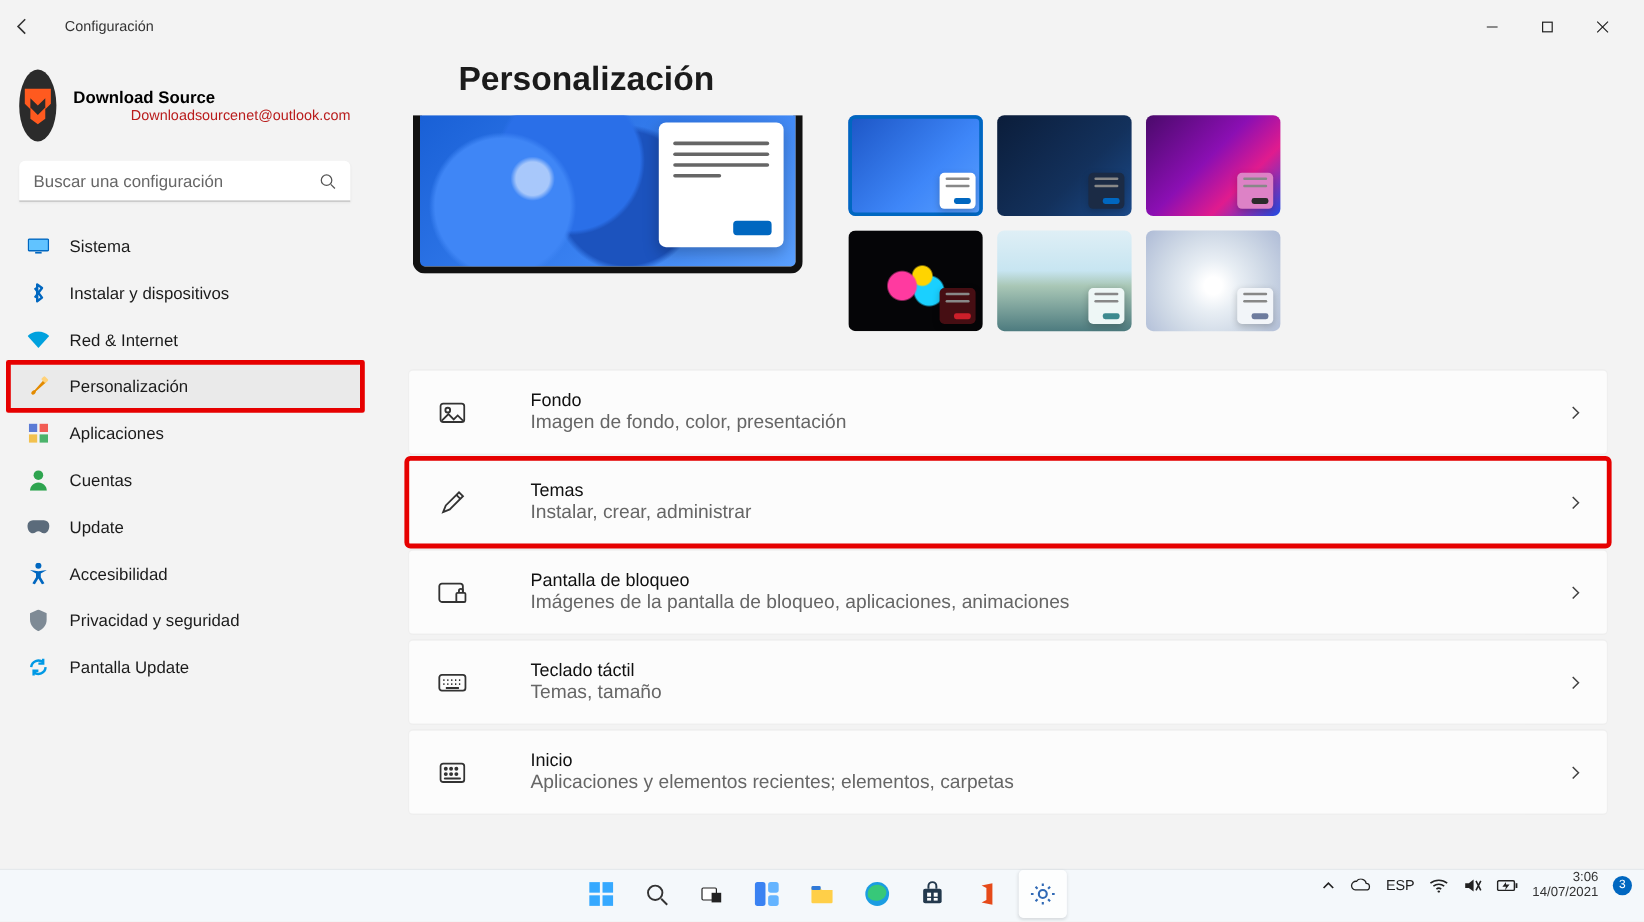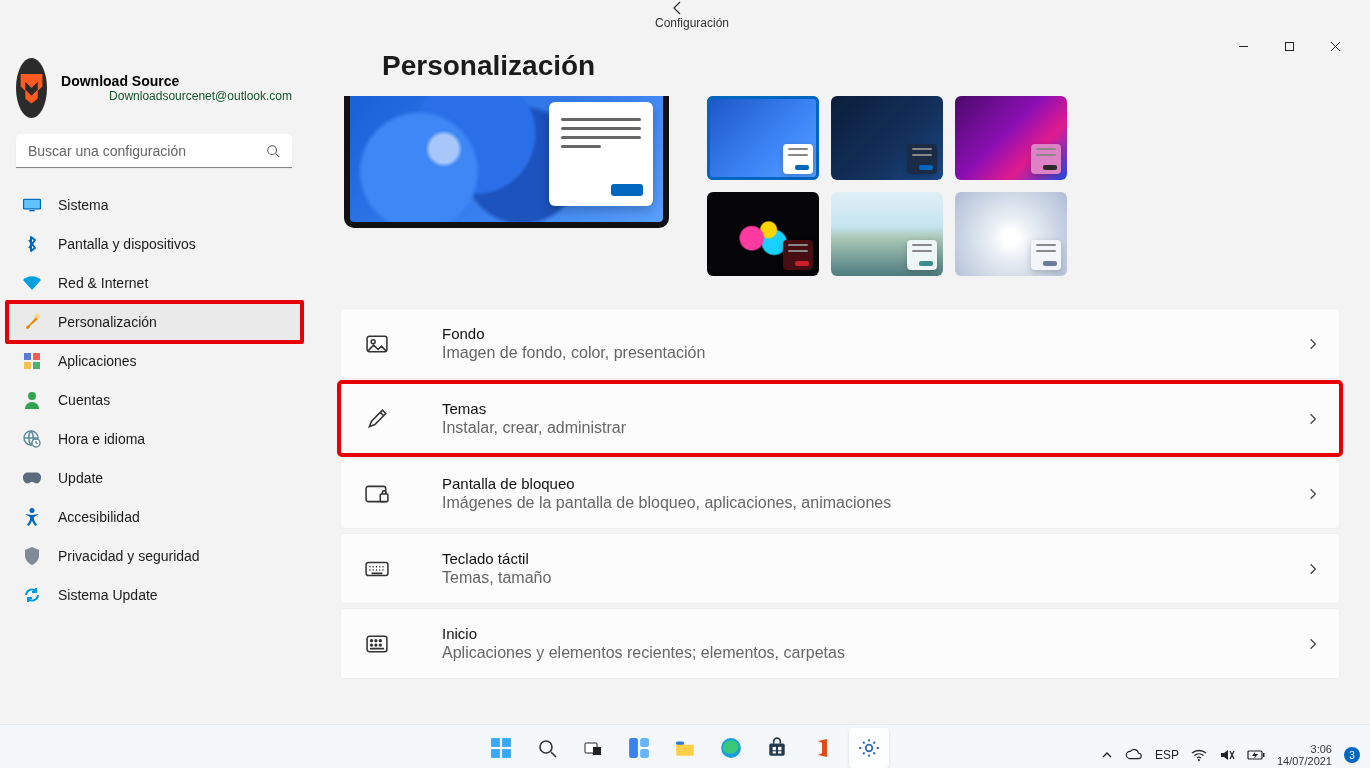--- a/index.html
+++ b/index.html
@@ -11,21 +11,20 @@
     color: #1b1b1b;
     overflow: hidden;
   }
   
   .titlebar {
     height: 44px;
     display: flex;
     align-items: center;
     padding: 0 12px;
     background: #f3f3f3;
-    flex-direction: column;
   }
   .titlebar .back { width:28px; text-align:center; font-size:16px; color:#333; cursor:pointer; }
   .titlebar .appname { margin-left: 14px; font-size:12px; color:#333; }
   .titlebar .winctl { margin-left:auto; display:flex; gap:0; }
   .titlebar .winctl .btn { width:46px; height:32px; display:flex; align-items:center; justify-content:center; font-size:12px; color:#333; cursor:pointer; }
   .titlebar .winctl .btn svg { width:11px; height:11px; stroke:#222; }
   .appbody {
     display:flex;
     height: 680px;
     background:#f3f3f3;
@@ -37,21 +36,21 @@
     padding: 4px 8px 8px 8px;
   }
   .avatar {
     width:60px; height:60px; border-radius:50%;
     background:#2b2b2b;
     display:flex; align-items:center; justify-content:center;
     overflow:hidden;
   }
   .avatar svg { width:40px; height:40px; }
   .user .name { font-size:14px; font-weight:600; color:#000; }
-  .user .email { font-size:12px; color:#14532d;margin-left:48px; }
+  .user .email { font-size:12px; color:#b91c1c;margin-left:48px; }
   .searchwrap { padding: 8px 8px 8px 8px; position:relative; }
   .search {
     width: 100%; height:34px;
     border:none; border-bottom:1px solid #888;
     border-radius:5px 5px 0 0;
     background:#fff;
     padding: 0 36px 0 12px;
     font-size:14px; color:#333;
     box-shadow: 0 1px 2px rgba(0,0,0,.05);
   }
@@ -137,21 +136,21 @@
   .setting .sicon2 { width:28px; display:flex; align-items:center; justify-content:center; color:#333; }
   .setting .txt { margin-left:18px; flex:1; }
   .setting .title { font-size:15px; color:#111; }
   .setting .desc { font-size:16px; color:#666; margin-top:2px; }
   .setting .chev { font-size:14px; color:#444; }
   .setting.highlight { outline:4px solid #e60000; outline-offset:-1px; border-radius:2px; }
   
   .taskbar {
     height:44px; background:rgba(244,248,252,.92);
     border-top:1px solid rgba(0,0,0,.06);
-    display:flex; align-items:flex-end;
+    display:flex; align-items:flex-start;
     position:relative;
   }
   .taskbar .center-icons {
     position:absolute; left:50%; transform:translateX(-50%);
     display:flex; gap:6px; align-items:center;
   }
   .ticon {
     width:40px; height:40px; border-radius:4px;
     display:flex; align-items:center; justify-content:center;
     cursor:pointer; font-size:18px;
@@ -230,21 +229,21 @@
             </svg>
           </span>
           <span>Sistema</span>
         </div>
         <div class="nav-item">
           <span class="nicon">
             <svg viewBox="0 0 12 18" width="12" height="18" fill="none" stroke="#0067c0" stroke-width="2" stroke-linejoin="round">
               <path d="M3 5l6 8-4 3V2l4 3-6 8"></path>
             </svg>
           </span>
-          <span>Pantalla y dispositivos</span>
+          <span>Instalar y dispositivos</span>
         </div>
         <div class="nav-item">
           <span class="nicon">
             <svg viewBox="0 0 18 14" width="18" height="14">
               <path d="M9 14 0 4C5-1 13-1 18 4Z" fill="#00a1de"></path>
             </svg>
           </span>
           <span>Red &amp; Internet</span>
         </div>
         <div class="nav-item active">
@@ -272,31 +271,20 @@
           <span class="nicon">
             <svg viewBox="0 0 16 18" width="16" height="18" fill="#2ea44f">
               <circle cx="8" cy="5" r="4"></circle>
               <path d="M1 18c0-4 3-7 7-7s7 3 7 7Z"></path>
             </svg>
           </span>
           <span>Cuentas</span>
         </div>
         <div class="nav-item">
           <span class="nicon">
-            <svg viewBox="0 0 18 18" width="18" height="18" fill="none" stroke="#5b8a9b" stroke-width="1.4">
-              <circle cx="8" cy="8" r="7"></circle>
-              <path d="M1 8h14M8 1c3 3 3 11 0 14M8 1c-3 3-3 11 0 14"></path>
-              <circle cx="13" cy="13" r="4" fill="#fff"></circle>
-              <path d="M13 11v2l1.5 1"></path>
-            </svg>
-          </span>
-          <span>Hora e idioma</span>
-        </div>
-        <div class="nav-item">
-          <span class="nicon">
             <svg viewBox="0 0 22 14" width="20" height="14" fill="#5b6b7b">
               <path d="M6 1h10a5 5 0 0 1 5 5c0 4-2 7-5 7-2 0-3-2-5-2s-3 2-5 2c-3 0-5-3-5-7a5 5 0 0 1 5-5Z"></path>
             </svg>
           </span>
           <span>Update</span>
         </div>
         <div class="nav-item">
           <span class="nicon">
             <svg viewBox="0 0 16 18" width="16" height="18" fill="#0067c0">
               <circle cx="8" cy="2.5" r="2.5"></circle>
@@ -313,21 +301,21 @@
           </span>
           <span>Privacidad y seguridad</span>
         </div>
         <div class="nav-item">
           <span class="nicon">
             <svg viewBox="0 0 18 18" width="18" height="18" fill="none" stroke="#0099e5" stroke-width="2">
               <path d="M3 9a6 6 0 0 1 10-4M15 9a6 6 0 0 1-10 4"></path>
               <path d="M13 2v4h-4M5 16v-4h4" fill="none"></path>
             </svg>
           </span>
-          <span>Sistema Update</span>
+          <span>Pantalla Update</span>
         </div>
       </nav>
   </aside>
 
   <main class="main">
     <h1>Personalización</h1>
 
     <div class="preview-row">
       <div class="preview-large">
         <div class="bloom"></div>

